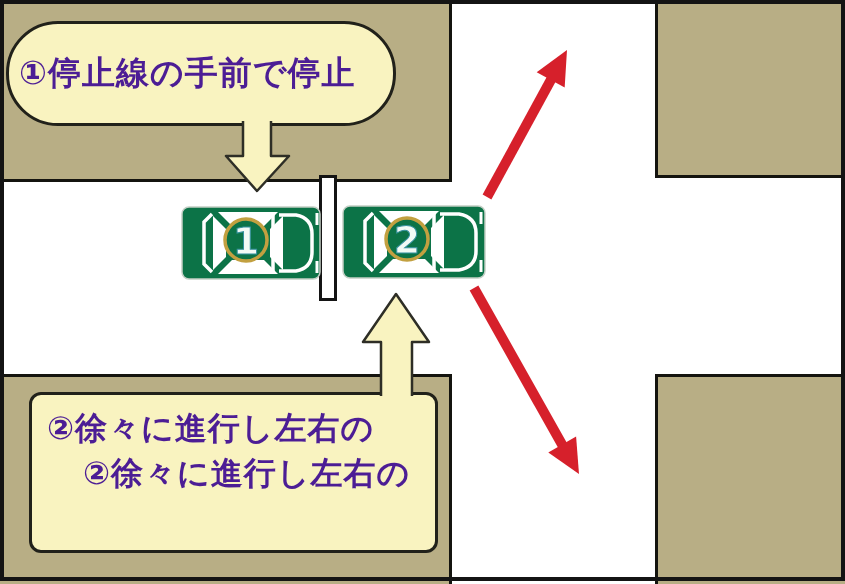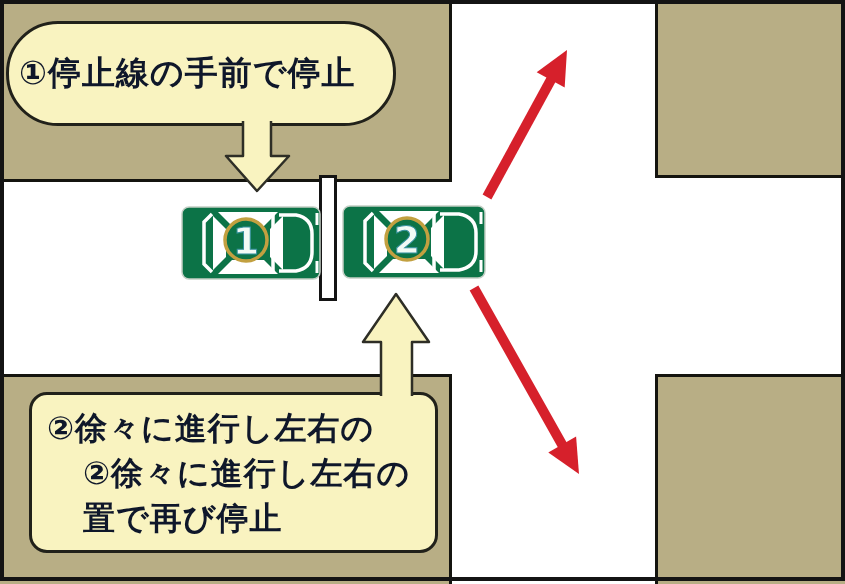--- a/index.html
+++ b/index.html
@@ -17,34 +17,34 @@
   }
   #block-tl{left:0;top:0;width:452px;height:182px;border-right:3px solid #14140f;border-bottom:3px solid #14140f;}
   #block-tr{left:655px;top:0;width:190px;height:178px;border-left:3px solid #14140f;border-bottom:3px solid #14140f;}
   #block-bl{left:0;top:374px;width:452px;height:210px;border-top:3px solid #14140f;border-right:3px solid #14140f;}
   #block-br{left:655px;top:374px;width:190px;height:210px;border-top:3px solid #14140f;border-left:3px solid #14140f;}
   .bubble{
     position:absolute;
     background:#f9f3c0;
     border:3px solid #21211a;
     box-sizing:border-box;
-    color:#0f172a;
+    color:#4c1d95;
     font-weight:700;
     z-index:2;
   }
   #bubble-1{
     left:6px;top:21px;width:390px;height:105px;
     border-radius:52px;
     display:flex;align-items:center;
     padding-left:10px;
     font-size:33px;letter-spacing:1px;white-space:nowrap;
   }
   #bubble-2{
     left:29px;top:392px;width:409px;height:161px;
-    border-radius:18px;
+    border-radius:12px;
     padding:11px 0 0 15px;
     font-size:32px;line-height:45px;letter-spacing:1px;white-space:nowrap;
   }
   #bubble-2 .cont{margin-left:36px;}
   #overlay{position:absolute;left:0;top:0;z-index:4;pointer-events:none;}
   #frame{
     position:absolute;left:0;top:0;width:845px;height:581px;
     border:4px solid #141414;box-sizing:border-box;
     z-index:6;pointer-events:none;
   }
@@ -59,21 +59,20 @@
   <div class="block" id="block-bl"></div>
   <div class="block" id="block-br"></div>
 
   <div class="bubble" id="bubble-1">
     <span>①停止線の手前で停止</span>
   </div>
 
   <div class="bubble" id="bubble-2">
     <div>②徐々に進行し左右の</div>
     <div class="cont">②徐々に進行し左右の</div>
-    <div class="cont">置で再び停止</div>
   </div>
 
   <svg id="overlay" width="845" height="584" viewBox="0 0 845 584">
 
     <rect x="320.5" y="176.5" width="15" height="123" fill="#ffffff" stroke="#141414" stroke-width="3"></rect>
 
     <path d="M271,121 L271,156 L289,156 L257,191 L226,156 L243,156 L243,121" fill="#f9f3c0" stroke="#2e2e26" stroke-width="2.5" stroke-linejoin="round"></path>
 
     <path d="M381,396 L381,342 L363,342 L396,294 L429,342 L412,342 L412,396" fill="#f9f3c0" stroke="#2e2e26" stroke-width="2.5" stroke-linejoin="round"></path>
 

